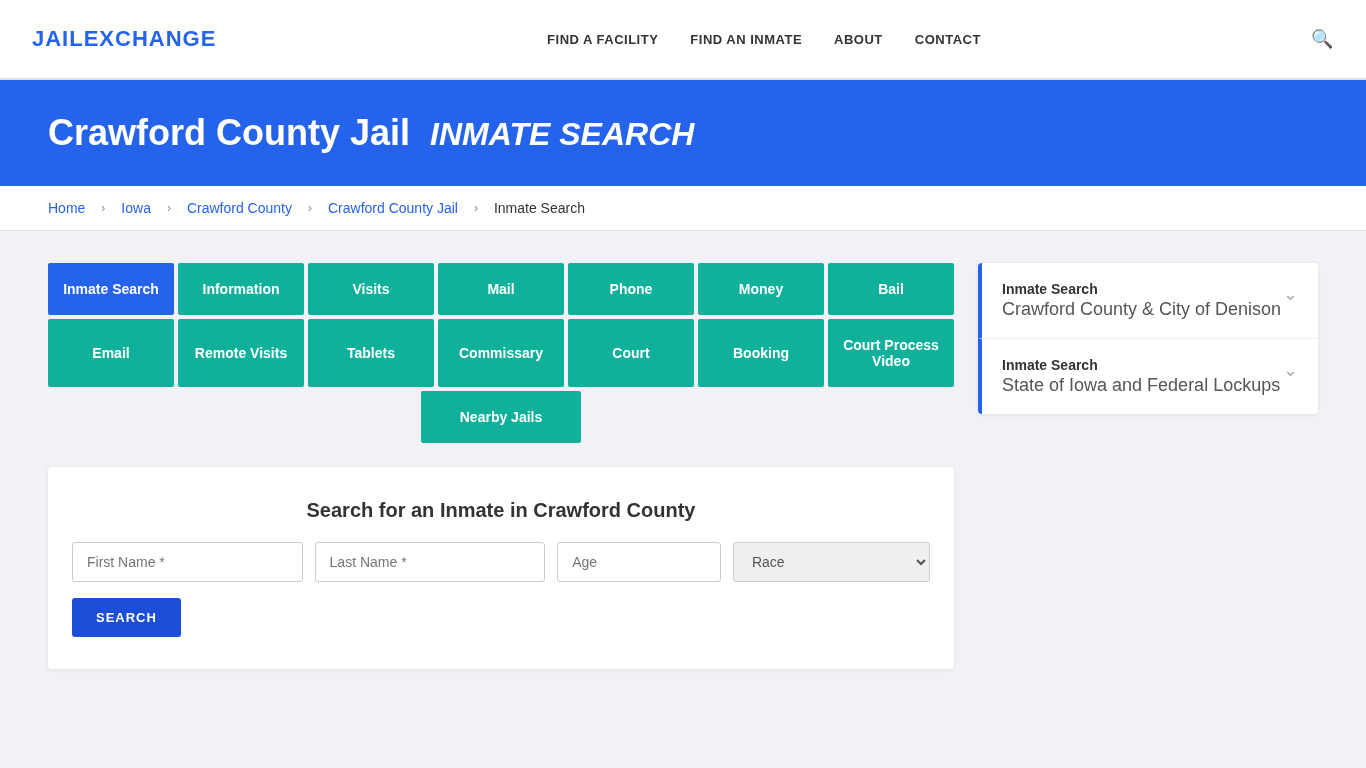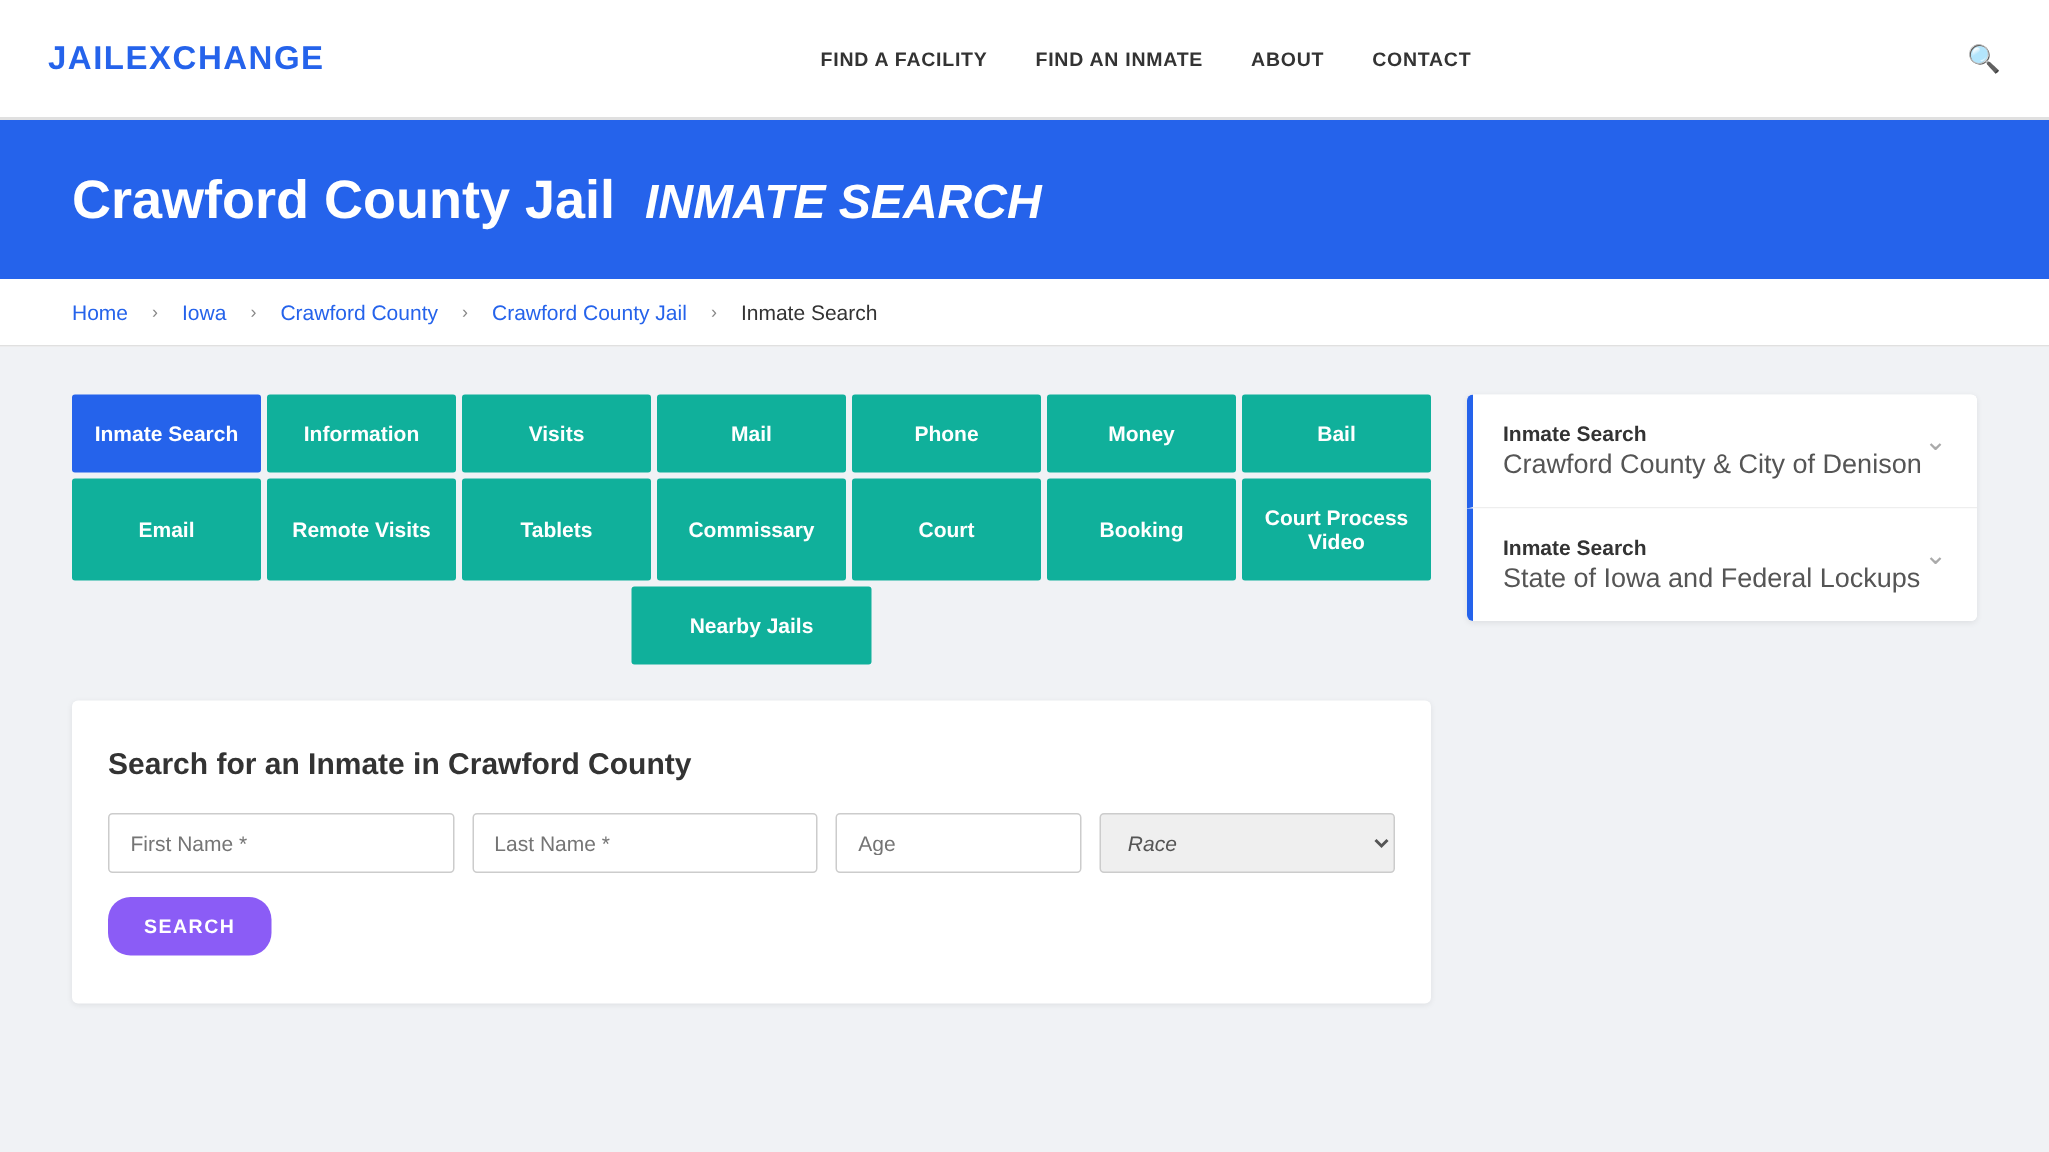--- a/index.html
+++ b/index.html
@@ -126,53 +126,53 @@
     
     .search-card {
       background: #fff;
       border-radius: 4px;
       padding: 32px 24px;
       box-shadow: 0 1px 4px rgba(0,0,0,0.08);
     }
     .search-card h2 {
       font-size: 20px;
       font-weight: 700;
-      text-align: left;
+      text-align: center;
       margin-bottom: 20px;
     }
     .search-inputs {
       display: flex;
       gap: 12px;
       margin-bottom: 16px;
       flex-wrap: wrap;
       border-radius: 14px;
     }
     .search-inputs input, .search-inputs select {
       border: 1px solid #ccc;
       border-radius: 3px;
       padding: 10px 14px;
       font-size: 14px;
       color: #555;
       outline: none;
     }
     .input-first { flex: 1.2; min-width: 130px; }
     .input-last { flex: 1.2; min-width: 130px; }
     .input-age { flex: 0.8; min-width: 80px; }
-    .input-race { flex: 1; min-width: 120px; font-style: italic; }
+    .input-race { flex: 1; min-width: 120px; }
 
     .search-btn {
-      background: #8b5cf6;
+      background: #1d4ed8;
       color: #fff;
       border: none;
       padding: 12px 24px;
       font-size: 13px;
       font-weight: 700;
       letter-spacing: 1px;
       cursor: pointer;
-      border-radius: 15px;
+      border-radius: 3px;
       text-transform: uppercase;
     }
 
     
     .right-col {
       width: 340px;
       flex-shrink: 0;
     }
     .sidebar-card {
       background: #fff;

